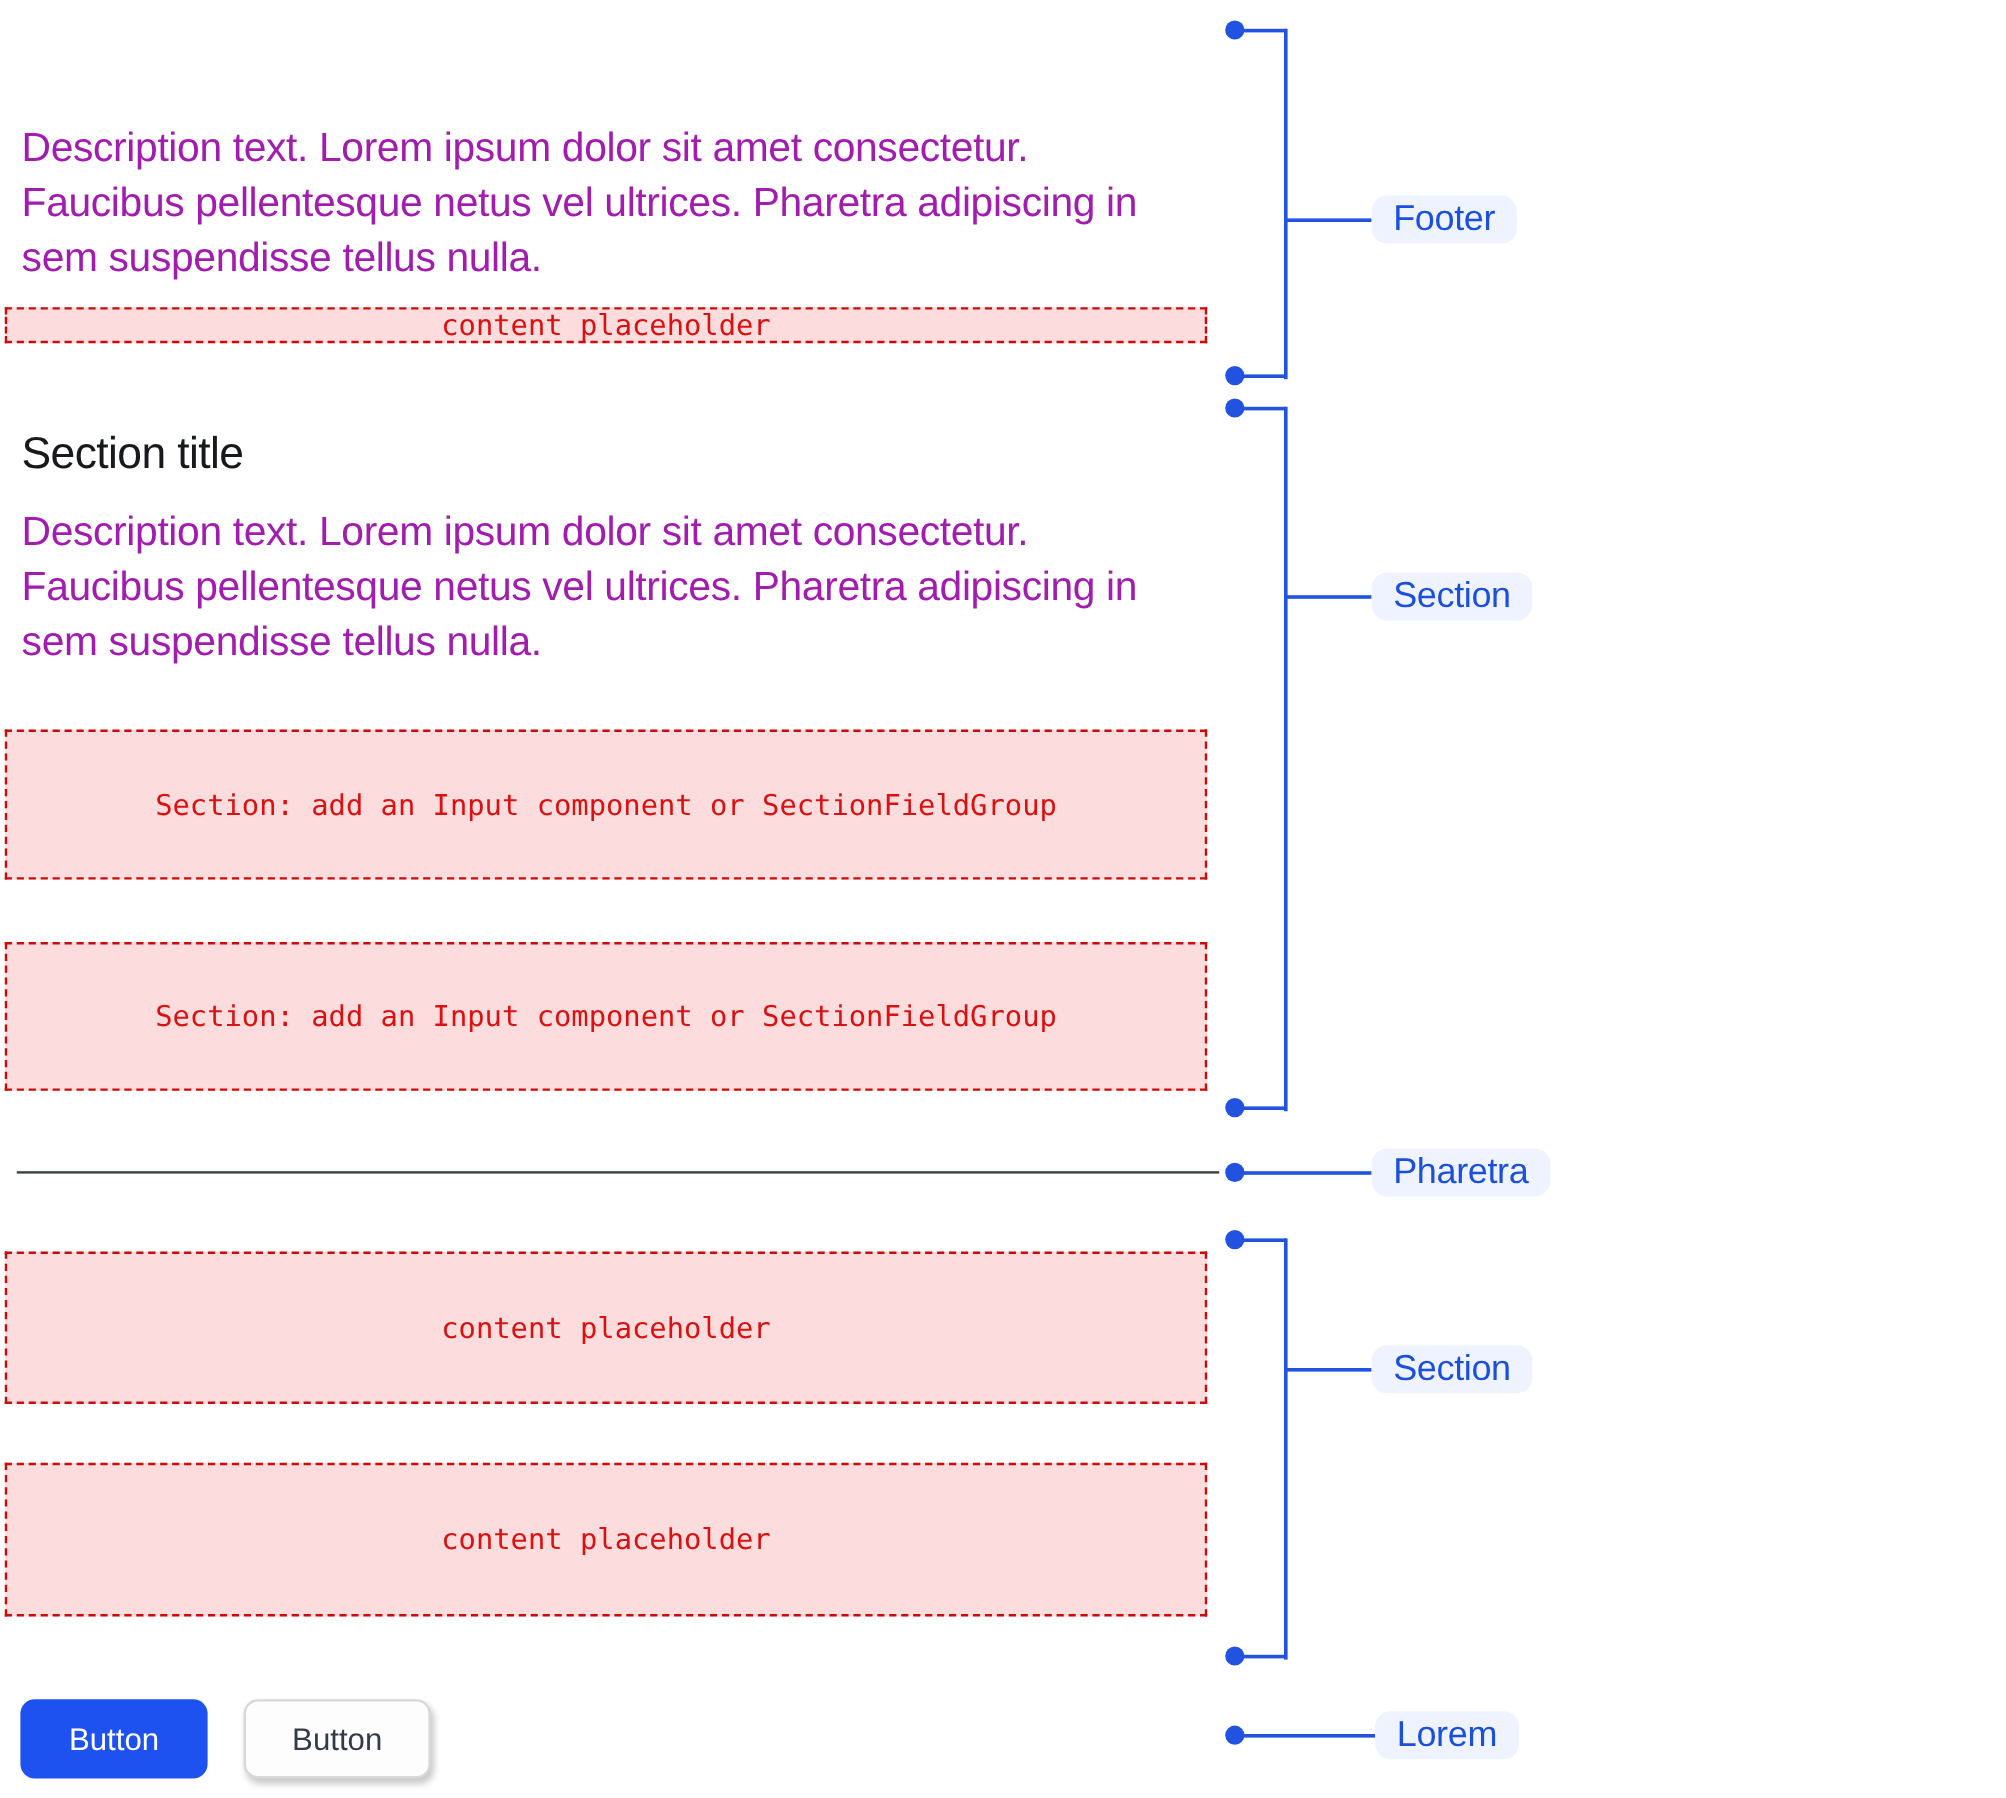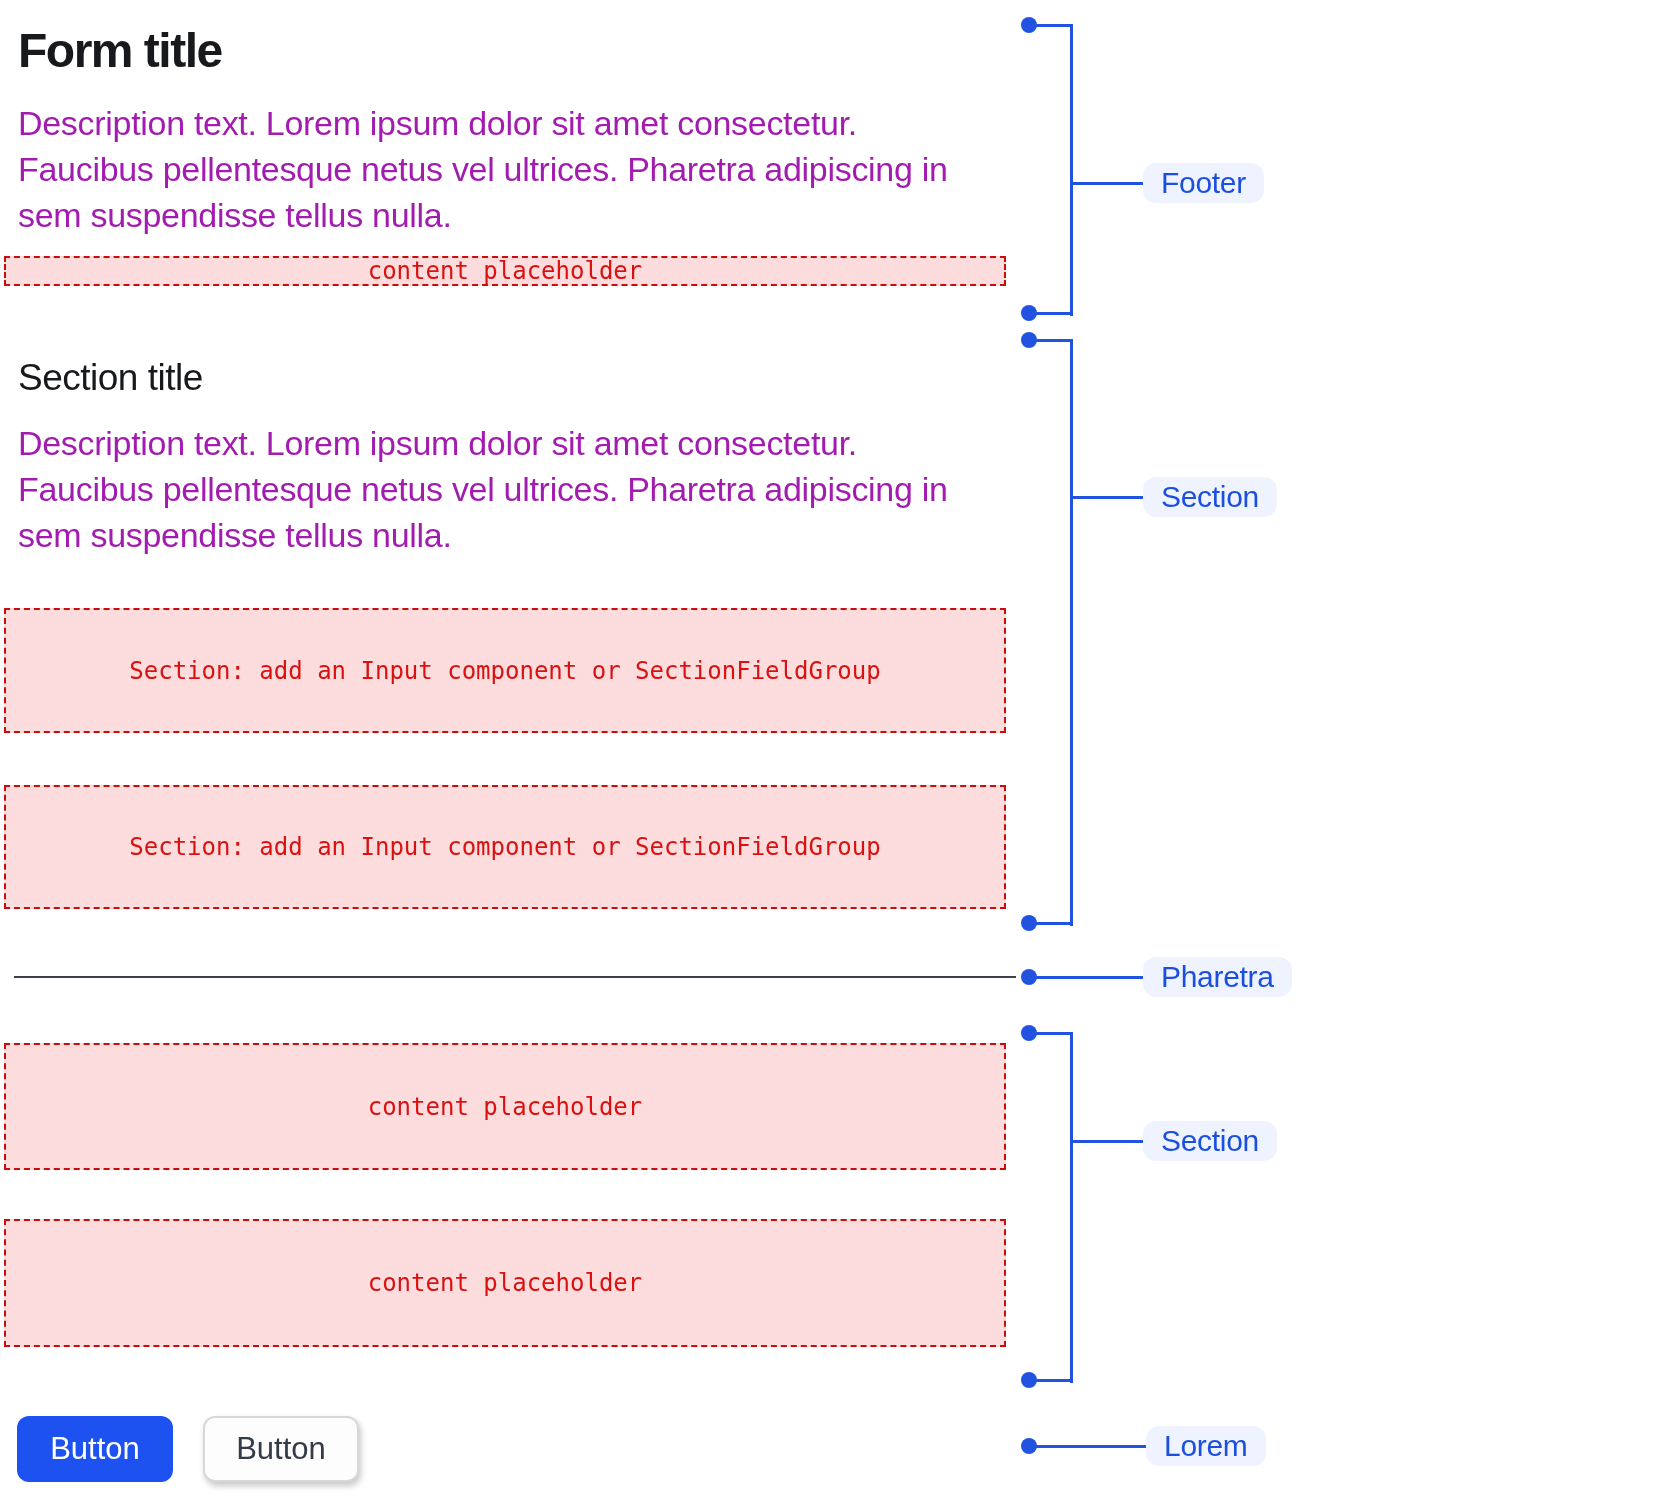--- a/index.html
+++ b/index.html
@@ -51,21 +51,21 @@
 
   .separator-line {
     left: 14px; top: 976px; width: 1002px; height: 2px;
     background: #3d4147;
   }
 
   .btn {
     top: 1416px; height: 66px; width: 156px;
     border-radius: 12px;
     font-family: "Liberation Sans", sans-serif;
-    font-size: 31px; font-weight: 500;
+    font-size: 26px; font-weight: 500;
     display: flex; align-items: center; justify-content: center;
     cursor: pointer; border: none;
   }
   .btn-primary {
     left: 17px;
     background: #1e52f0; color: #ffffff;
   }
   .btn-secondary {
     left: 203px;
     background: #fdfdfd; color: #333b48;
@@ -93,21 +93,20 @@
     background: #eef3ff; color: #1b4fdd;
     font-size: 30px; letter-spacing: -0.3px;
     white-space: nowrap;
   }
 </style>
 </head>
 <body>
 
 <div class="canvas">
 
-  <h1 class="abs form-title">Form title</h1>
 
   <div class="abs desc desc-1">
     <div>Description text. Lorem ipsum dolor sit amet consectetur.</div>
     <div>Faucibus pellentesque netus vel ultrices. Pharetra adipiscing in</div>
     <div>sem suspendisse tellus nulla.</div>
   </div>
 
   <div class="abs ph ph-thin">
     <span>content placeholder</span>
   </div>

